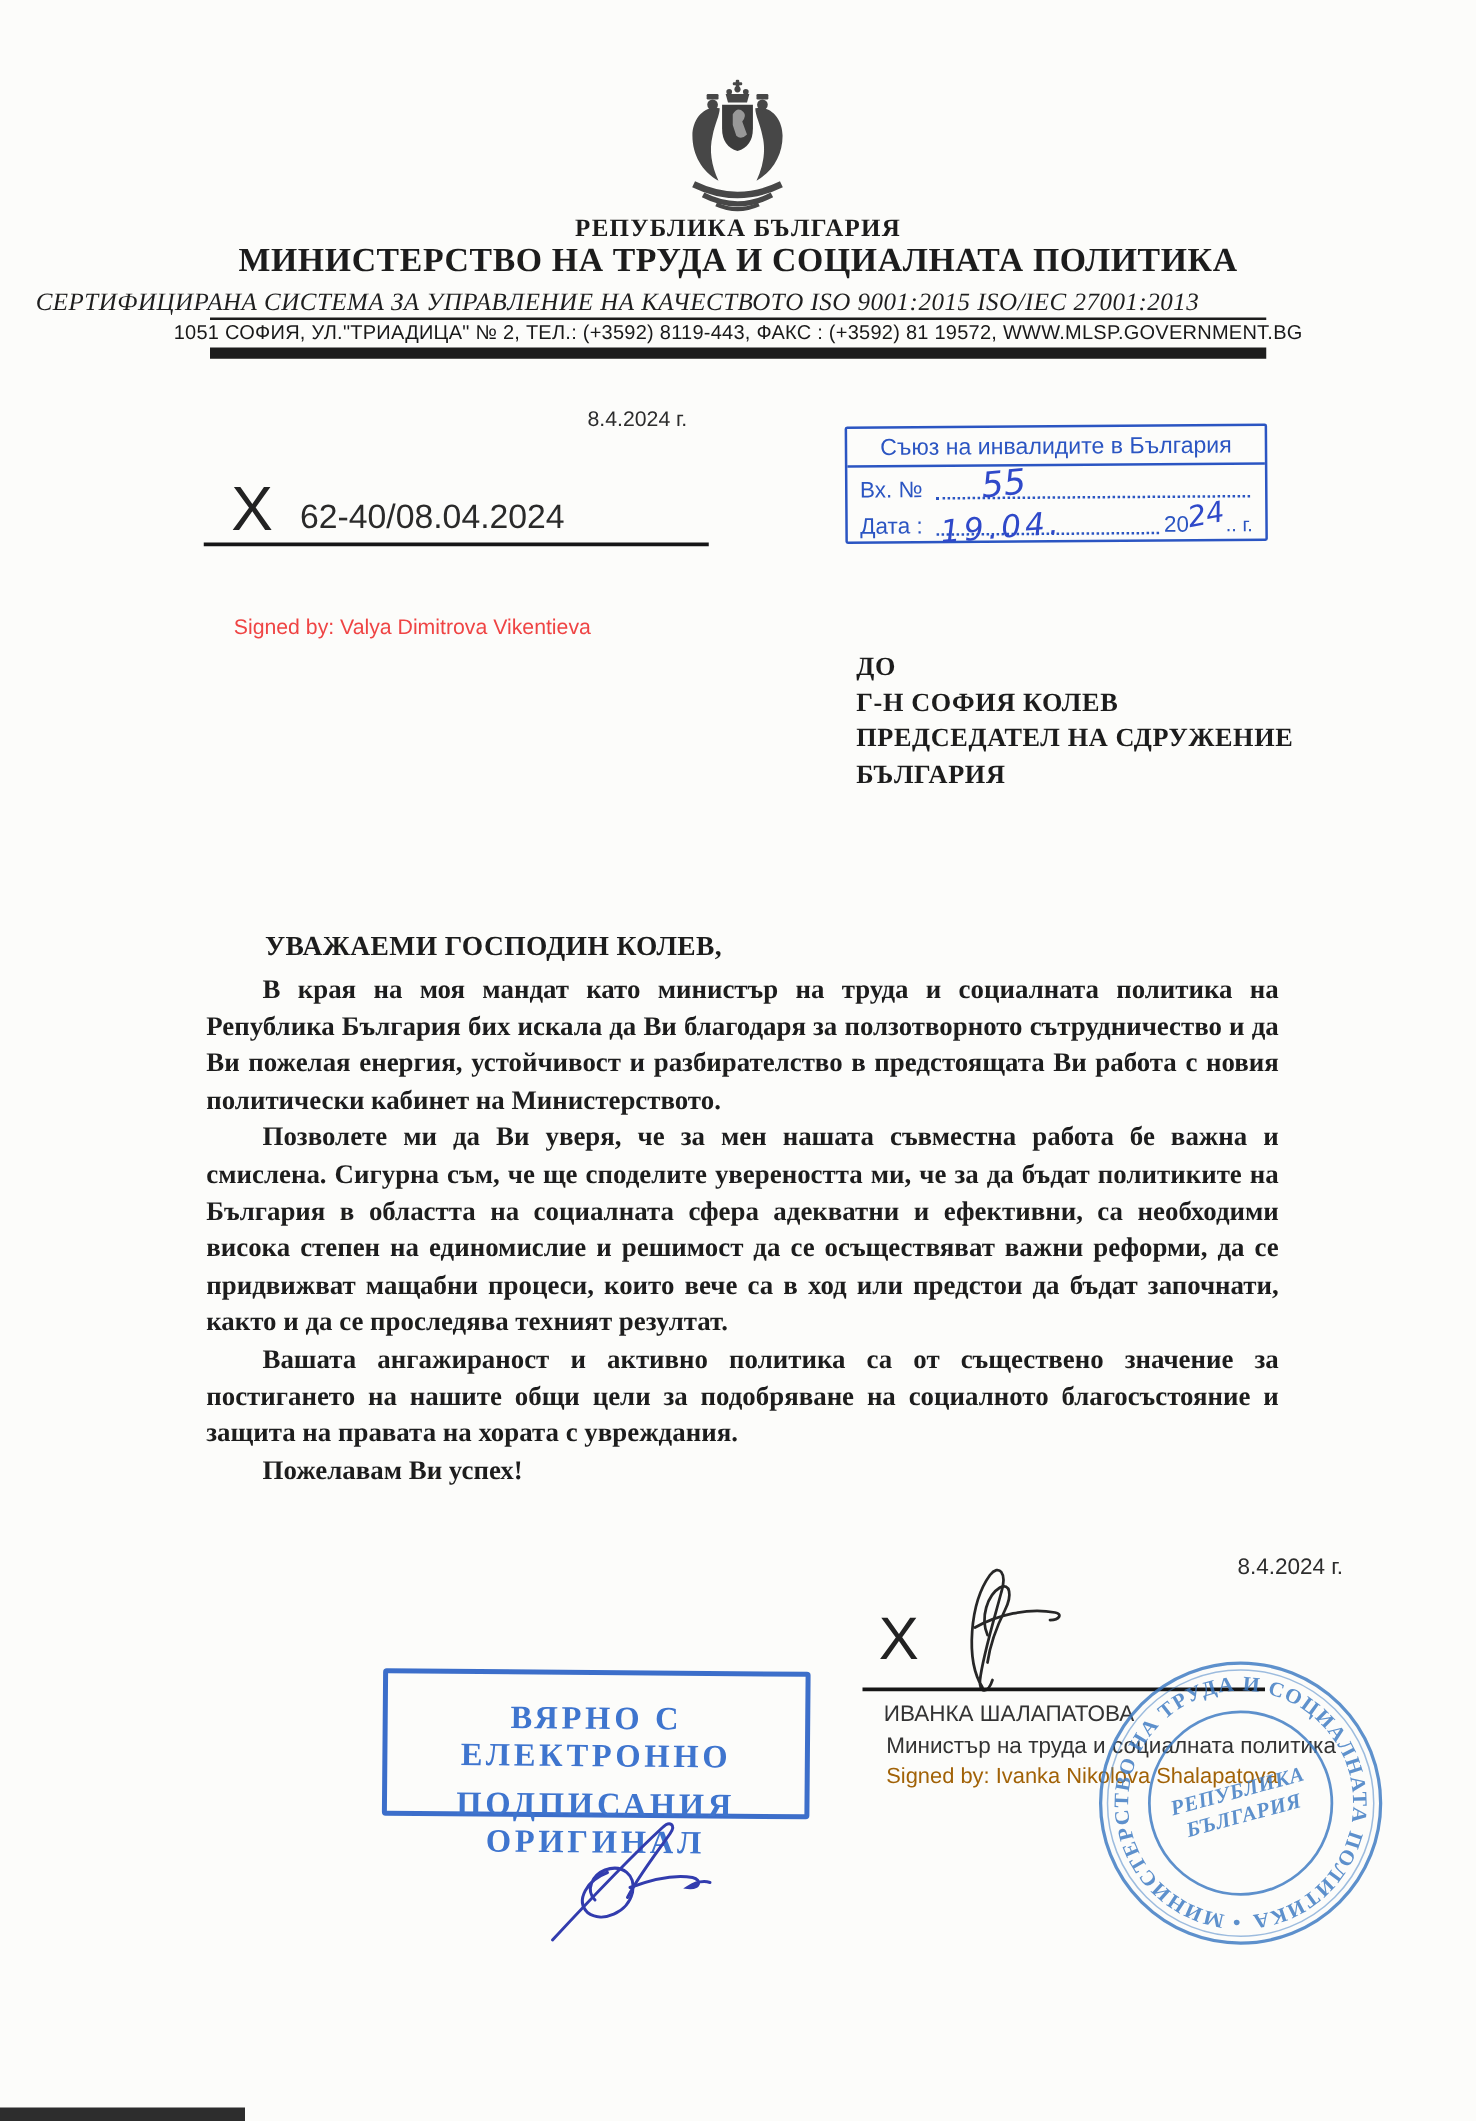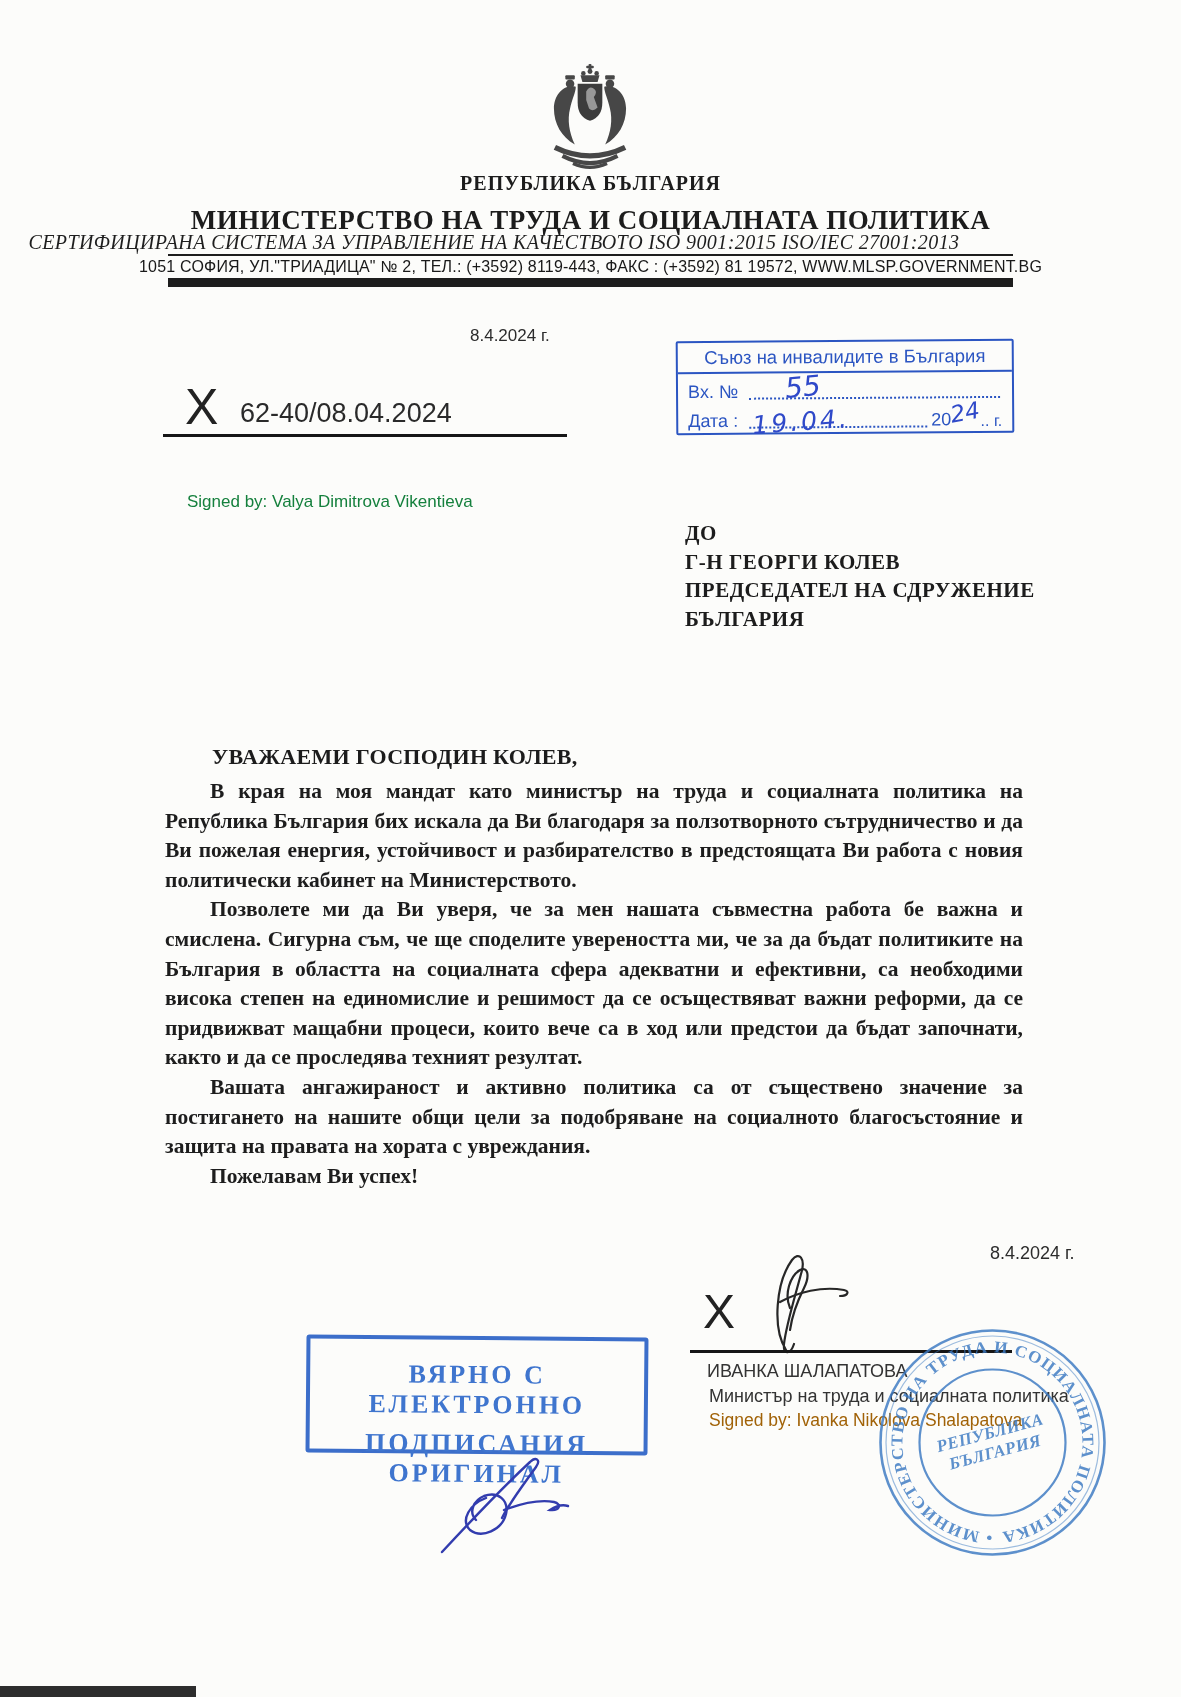--- a/index.html
+++ b/index.html
@@ -11,34 +11,34 @@
     overflow:hidden;
     font-family:"Liberation Serif", serif;
     color:#222;
   }
   .abs{position:absolute;}
   .serif-b{font-family:"Liberation Serif", serif;font-weight:bold;color:#1c1c1c;}
 
   
   .emblem{left:525px;top:62px;width:130px;height:112px;}
   .h-republic{left:0;top:172px;width:1181px;text-align:center;font-size:20px;letter-spacing:1px;}
-  .h-ministry{left:0;top:205px;width:1181px;text-align:center;font-size:27px;letter-spacing:.5px;}
+  .h-ministry{left:0;top:193px;width:1181px;text-align:center;font-size:27px;letter-spacing:.5px;}
   .h-cert{left:0;top:231px;width:988px;text-align:center;font-style:italic;font-size:20px;letter-spacing:.4px;color:#1e1e1e;}
   .rule{background:#1d1d1d;}
   .rule-thin{left:168px;top:254px;width:845px;height:2px;}
   .h-addr{left:0;top:258px;width:1181px;text-align:center;font-family:"Liberation Sans", sans-serif;font-size:16px;letter-spacing:.2px;color:#191919;}
   .rule-thick{left:168px;top:278px;width:845px;height:9px;}
 
   
   .date-top{left:470px;top:326px;font-family:"Liberation Sans", sans-serif;font-size:17px;color:#2c2c2c;}
   .xmark{font-family:"Liberation Sans", sans-serif;color:#222;}
   .xmark-ref{left:185px;top:378px;font-size:50px;font-weight:500;}
   .ref-num{left:240px;top:398px;font-family:"Liberation Sans", sans-serif;font-size:27px;color:#2a2a2a;}
   .ref-underline{left:163px;top:434px;width:404px;height:3px;background:#161616;}
-  .signed-note{left:187px;top:492px;font-family:"Liberation Sans", sans-serif;font-size:17px;color:#15803d;}
+  .signed-note{left:187px;top:492px;font-family:"Liberation Sans", sans-serif;font-size:17px;color:#ef4444;}
 
   
   .intake{
     left:676px;top:340px;width:338px;height:94px;
     border:2px solid #2b55c2;border-radius:2px;
     transform:rotate(-.4deg);
     font-family:"Liberation Sans", sans-serif;color:#2b55c2;
     box-sizing:border-box;
   }
   .intake-org{border-bottom:2px solid #2b55c2;text-align:center;font-size:18.5px;padding:4px 2px 3px;}
@@ -157,21 +157,21 @@
         <span class="hand hand-date">19.04.</span>
       </span>
       <span class="intake-label yr">20</span>
       <span class="hand hand-year">24</span>
       <span class="intake-label suffix">.. г.</span>
     </div>
   </div>
 
   <div class="abs recipient serif-b">
     <div>ДО</div>
-    <div>Г-Н ГЕОРГИ КОЛЕВ</div>
+    <div>Г-Н СОФИЯ КОЛЕВ</div>
     <div>ПРЕДСЕДАТЕЛ НА СДРУЖЕНИЕ</div>
     <div>БЪЛГАРИЯ</div>
   </div>
 
   <div class="abs salutation serif-b">УВАЖАЕМИ ГОСПОДИН КОЛЕВ,</div>
   <div class="abs body">
     <p>В края на моя мандат като министър на труда и социалната политика на Република България бих искала да Ви благодаря за ползотворното сътрудничество и да Ви пожелая енергия, устойчивост и разбирателство в предстоящата Ви работа с новия политически кабинет на Министерството.</p>
     <p>Позволете ми да Ви уверя, че за мен нашата съвместна работа бе важна и смислена. Сигурна съм, че ще споделите увереността ми, че за да бъдат политиките на България в областта на социалната сфера адекватни и ефективни, са необходими висока степен на единомислие и решимост да се осъществяват важни реформи, да се придвижват мащабни процеси, които вече са в ход или предстои да бъдат започнати, както и да се проследява техният резултат.</p>
     <p>Вашата ангажираност и активно политика са от съществено значение за постигането на нашите общи цели за подобряване на социалното благосъстояние и защита на правата на хората с увреждания.</p>
     <p class="no-just">Пожелавам Ви успех!</p>

